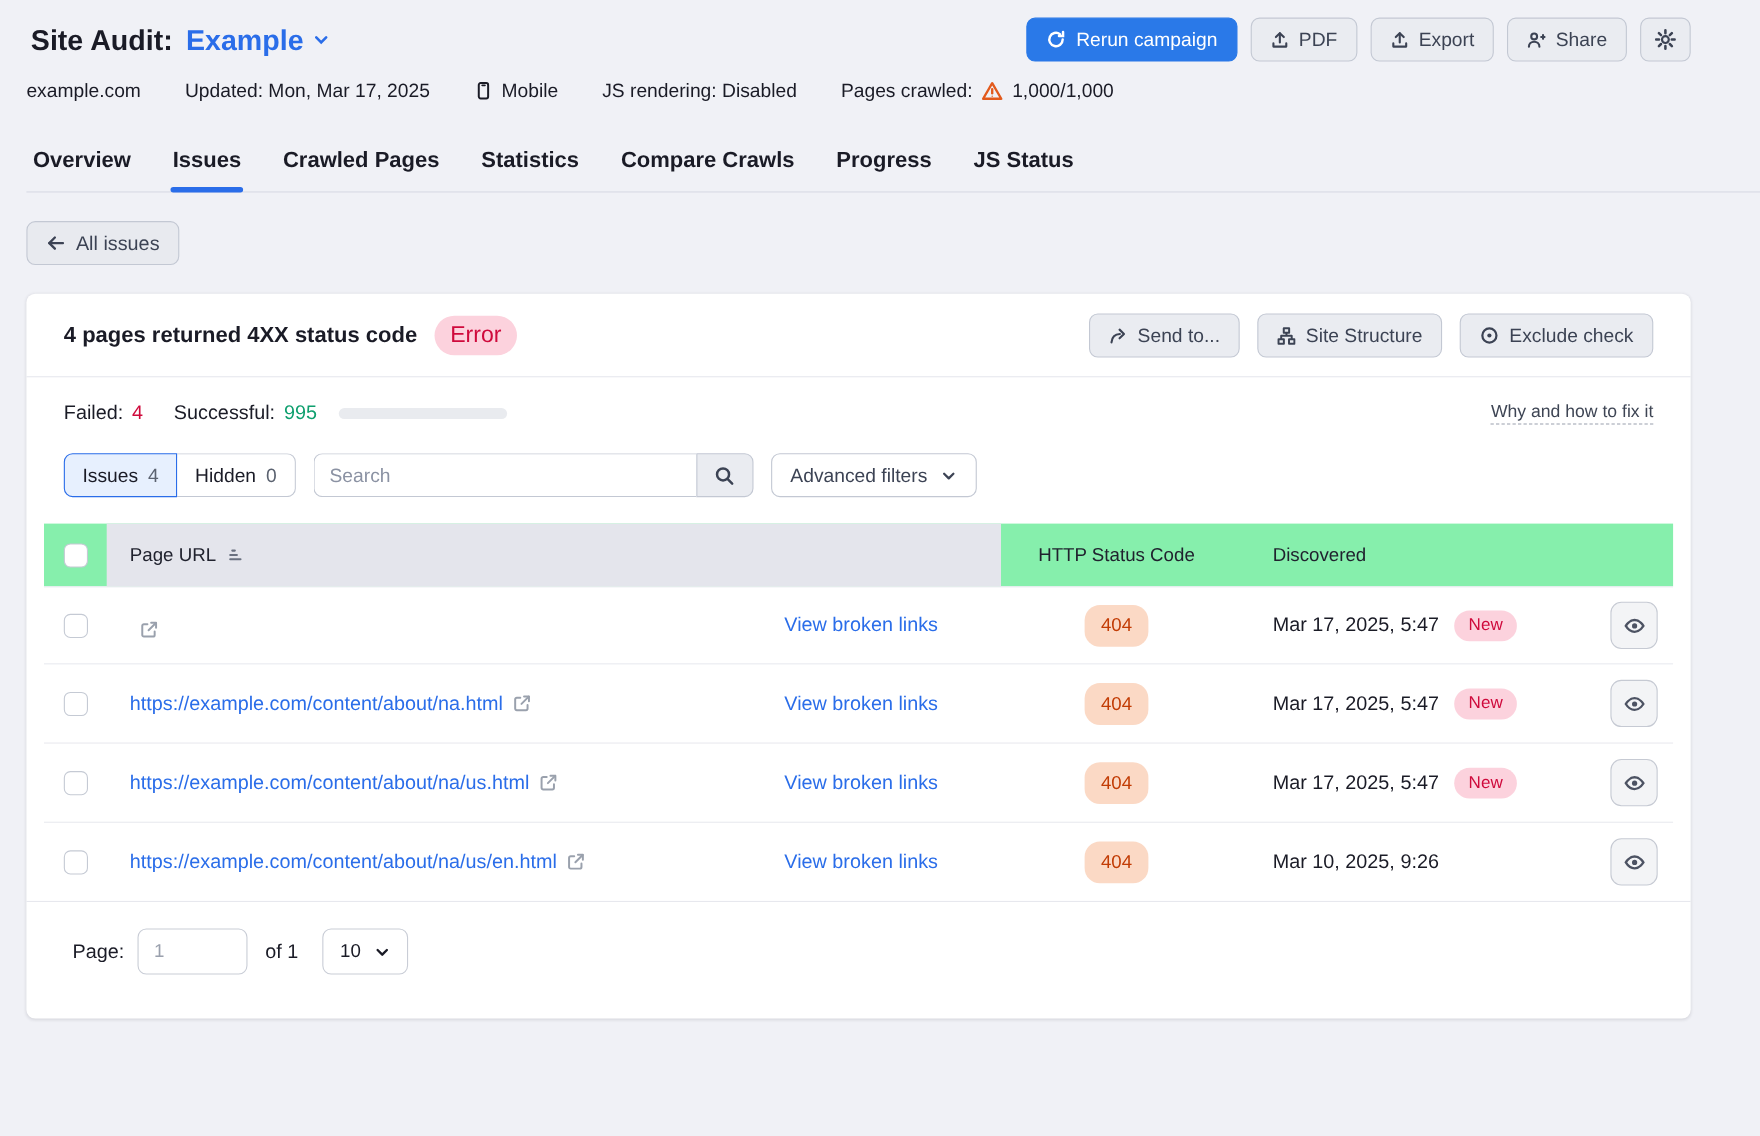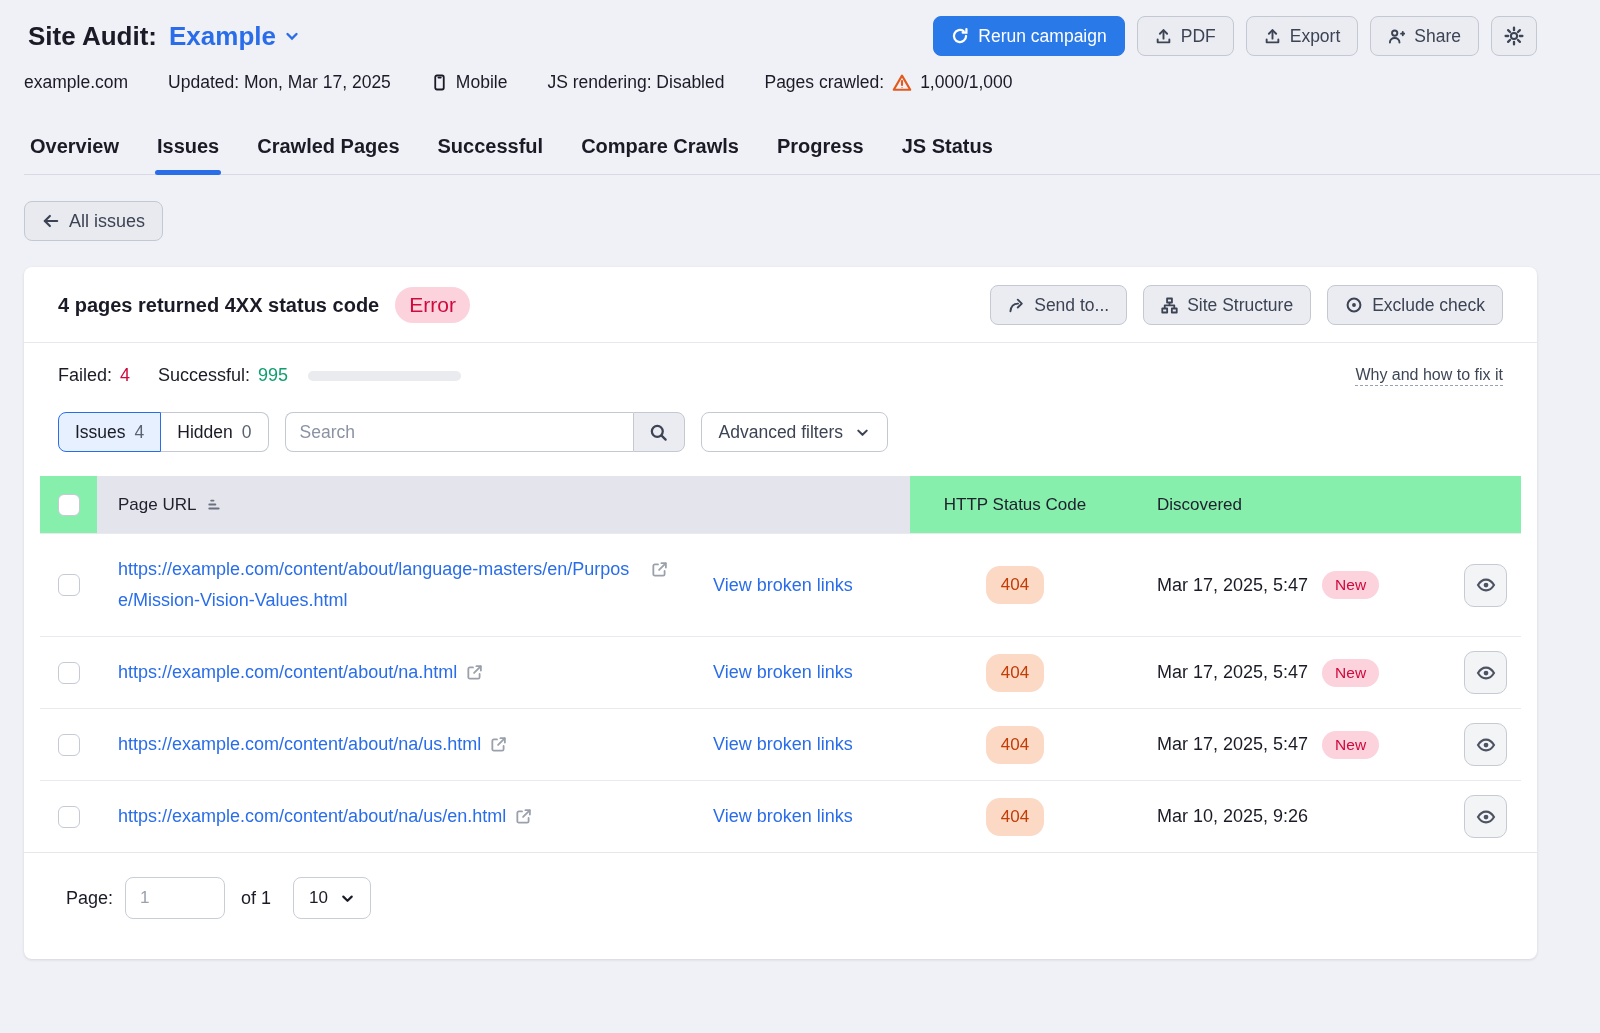--- a/index.html
+++ b/index.html
@@ -200,21 +200,21 @@
         </span>
         <span>1,000/1,000</span>
       </span>
     </span>
   </div>
 
   <nav class="tabs">
     <button class="tab">Overview</button>
     <button class="tab active">Issues</button>
     <button class="tab">Crawled Pages</button>
-    <button class="tab">Successful</button>
+    <button class="tab">Statistics</button>
     <button class="tab">Compare Crawls</button>
     <button class="tab">Progress</button>
     <button class="tab">JS Status</button>
   </nav>
 
   <div class="back-row">
     <button class="btn btn-back">
       <span class="icon">
         <svg width="18" height="18" viewBox="0 0 16 16" fill="none" stroke="#3c4354" stroke-width="1.9" stroke-linecap="round" stroke-linejoin="round">
             <path d="M13.5 8h-11"></path>
@@ -322,21 +322,20 @@
         <div class="th-disc">Discovered</div>
         <div></div>
       </div>
 
       <div class="trow">
         <div class="cell-check">
             <button class="checkbox"></button>
           </div>
         <div class="cell-url">
           <span class="url-wrap">
-            <a class="url">https://example.com/content/about/language-masters/en/Purpose/Mission-Vision-Values.html</a>
             <span class="ext-icon icon">
               <svg width="17" height="17" viewBox="0 0 16 16" fill="none" stroke="currentColor" stroke-width="1.7" stroke-linecap="round" stroke-linejoin="round">
                   <path d="M6.6 3.2H3.6A1.4 1.4 0 0 0 2.2 4.6v7.8a1.4 1.4 0 0 0 1.4 1.4h7.8a1.4 1.4 0 0 0 1.4-1.4V9.4"></path>
                   <path d="M9.8 2h4.2v4.2"></path>
                   <path d="M13.8 2.2 7.6 8.4"></path>
                 </svg>
             </span>
           </span>
           <a class="view-link">View broken links</a>
         </div>

